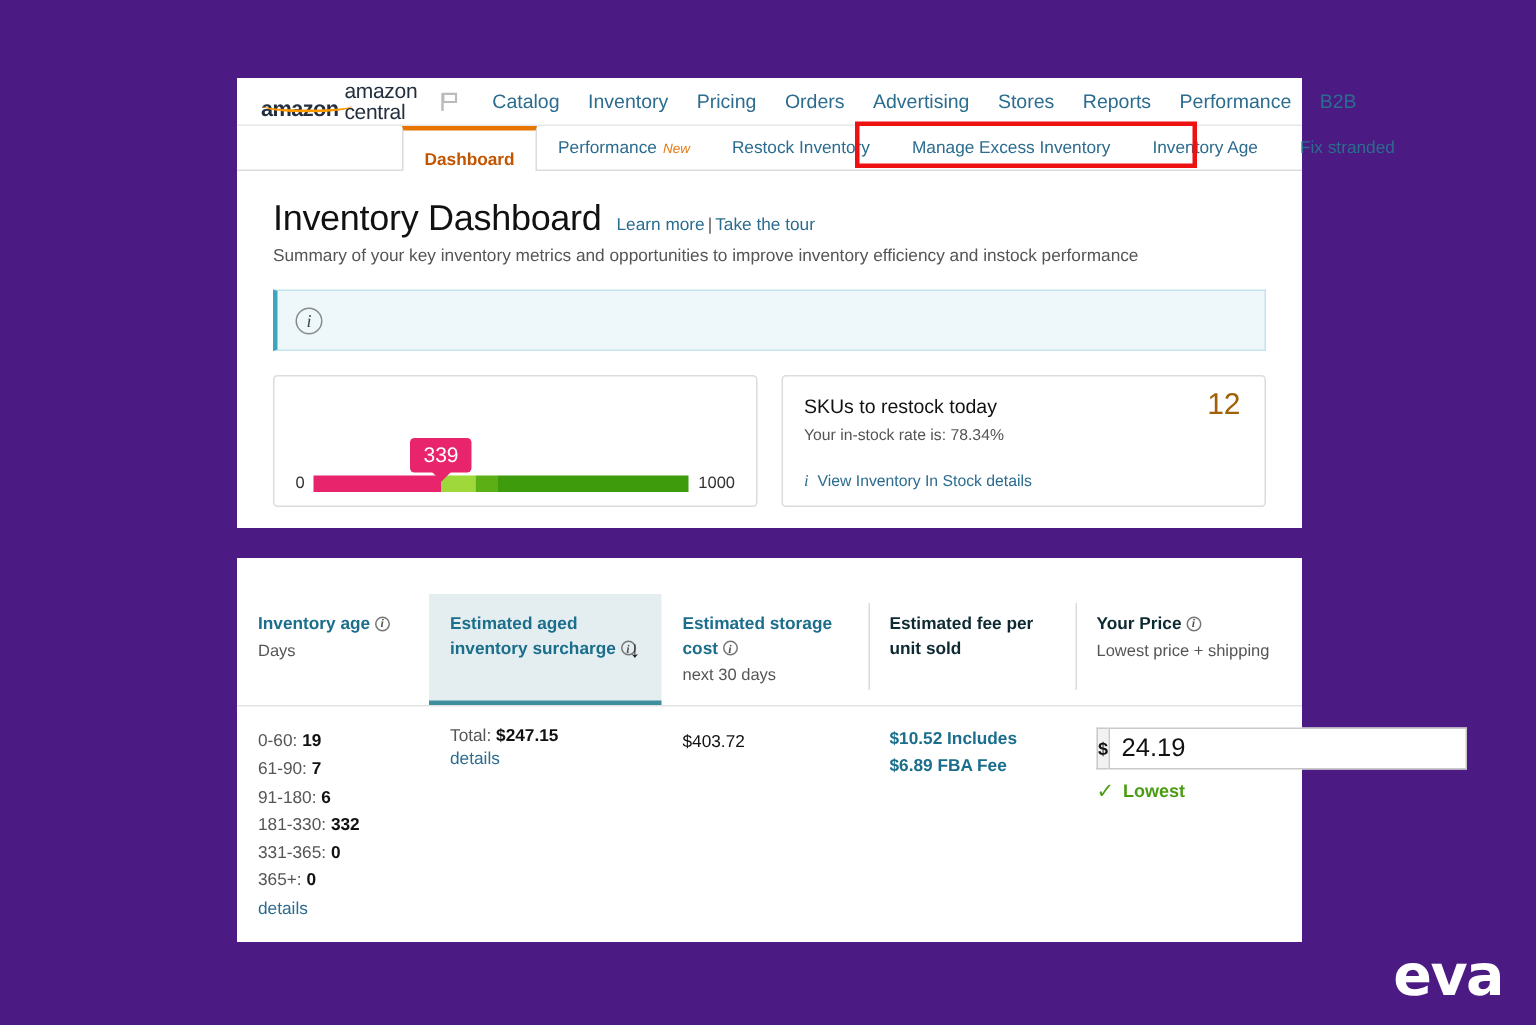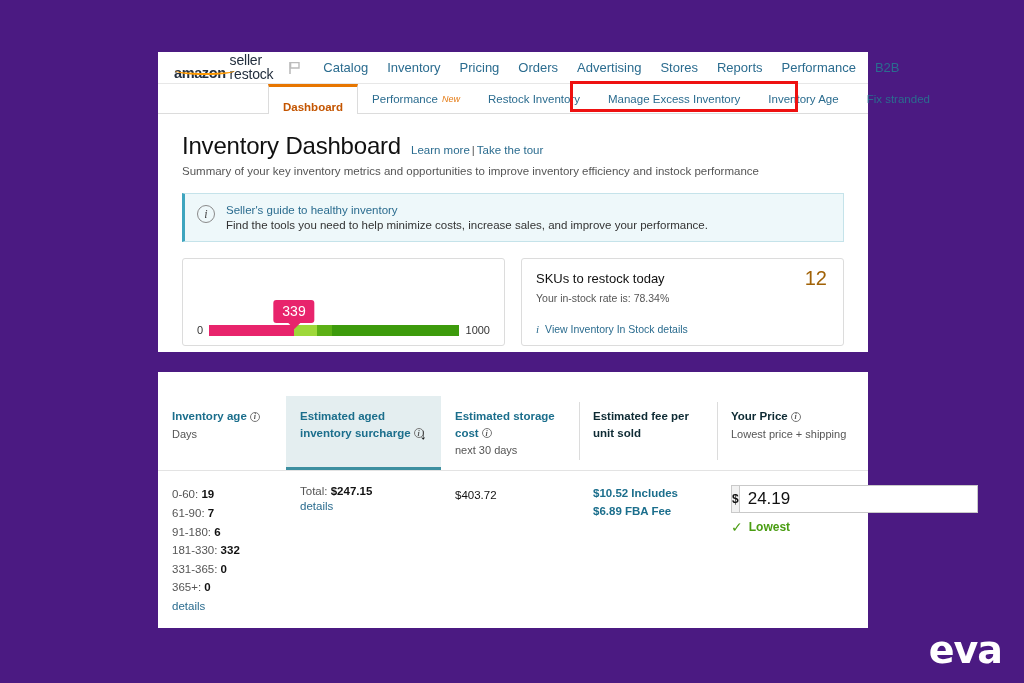--- a/index.html
+++ b/index.html
@@ -292,21 +292,21 @@
   }
 </style>
 </head>
 <body>
 
 <div class="panel" id="panel-top">
 
   <div class="gnav">
     <div class="brand">
       <span class="brand-amazon">amazon</span>
-      <span class="brand-sub">seller restock</span>
+      <span class="brand-sub">amazon central</span>
     </div>
     <span class="flag-icon">
       <svg width="16" height="16" viewBox="0 0 16 16">
         <path d="M3 2 L3 14" stroke="#bbb" stroke-width="1.6" fill="none"></path>
         <path d="M3.6 2.6 L12 2.6 L12 8 L3.6 8 Z" stroke="#bbb" stroke-width="1.4" fill="none"></path>
       </svg>
     </span>
     <div class="gnav-items">
       <span class="gnav-item">Catalog</span>
       <span class="gnav-item">Inventory</span>
@@ -348,24 +348,20 @@
       <h1 class="page-title">Inventory Dashboard</h1>
       <span class="head-links">
         <a>Learn more</a><span class="sep">|</span><a>Take the tour</a>
       </span>
     </div>
     <div class="page-sub">Summary of your key inventory metrics and opportunities to improve inventory efficiency and instock performance</div>
   </div>
 
   <div class="banner">
     <span class="i-circle">i</span>
-    <div>
-      <div class="banner-title">Seller's guide to healthy inventory</div>
-      <div class="banner-text">Find the tools you need to help minimize costs, increase sales, and improve your performance.</div>
-    </div>
   </div>
 
   <div class="cards">
 
     <div class="card">
       <div class="gauge-wrap">
         <span class="gauge-min">0</span>
         <div class="gauge-track">
           <div class="seg-red" style="width:33.9%"></div>
           <div class="seg-ltgrn" style="width:9.1%"></div>

